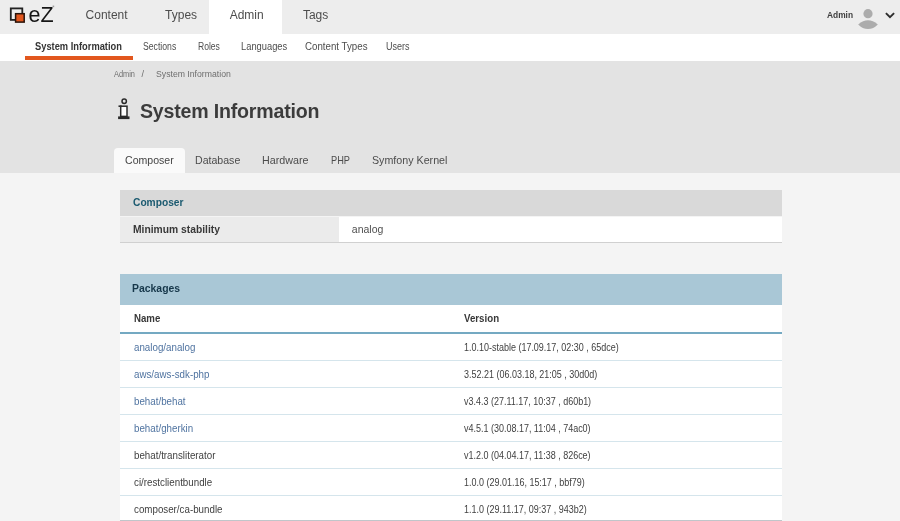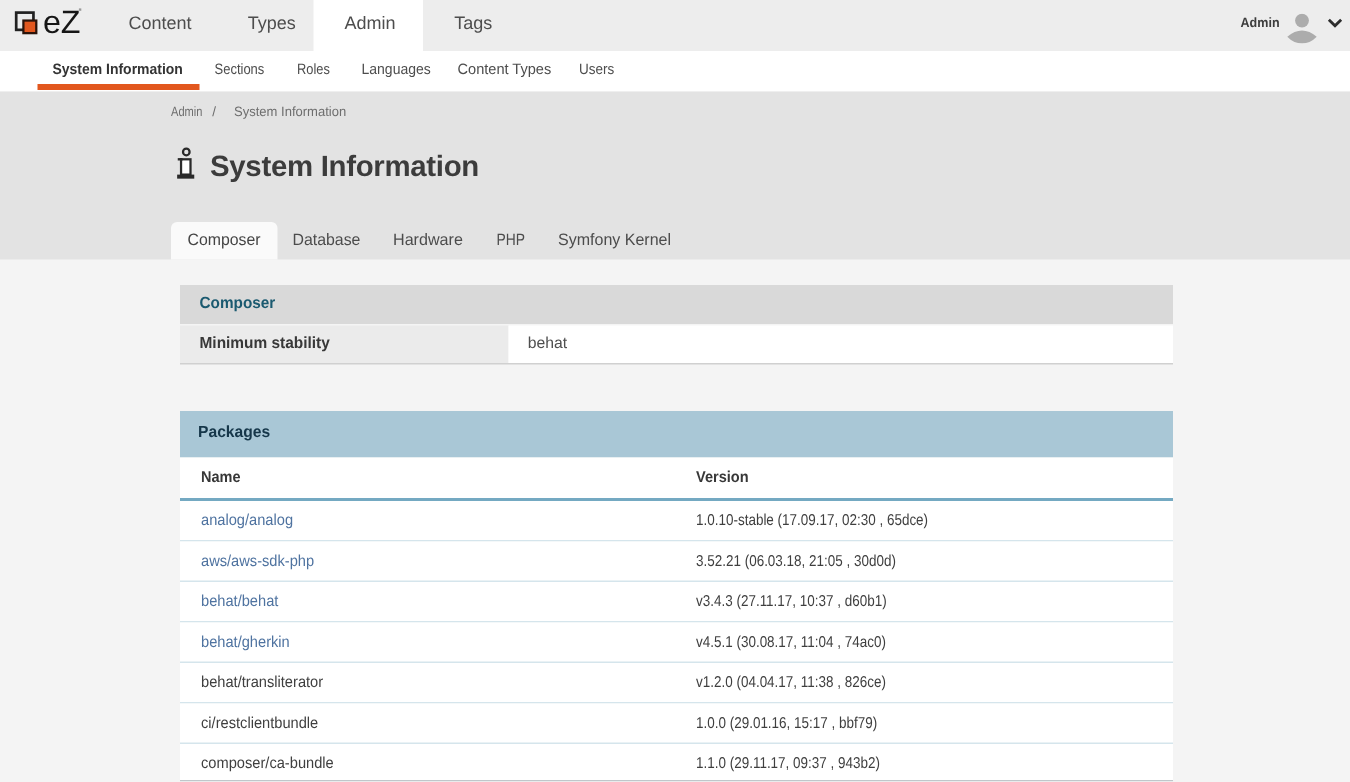--- a/index.html
+++ b/index.html
@@ -89,21 +89,21 @@
 <div class="t tab" style="left:261.9px; transform:scaleX(0.977);">Hardware</div>
 <div class="t tab" style="left:330.7px; transform:scaleX(0.84);">PHP</div>
 <div class="t tab" style="left:371.8px; transform:scaleX(0.971);">Symfony Kernel</div>
 
 <div id="composer-head" class="abs"></div>
 <div class="t" style="left:132.8px; top:190px; height:25.5px; line-height:25.5px; font-size:10.75px; font-weight:bold; color:#1b5a70; transform:scaleX(0.95);">Composer</div>
 <div id="ms-label" class="abs"></div>
 <div id="ms-value" class="abs"></div>
 <div id="ms-border" class="abs"></div>
 <div class="t" style="left:132.7px; top:217px; height:25px; line-height:25px; font-size:10.75px; font-weight:bold; color:#383838; transform:scaleX(0.957);">Minimum stability</div>
-<div class="t fs" style="left:351.8px; top:217px; height:25px; line-height:25px; color:#4f4f4f;">behat</div>
+<div class="t fs" style="left:351.8px; top:217px; height:25px; line-height:25px; color:#4f4f4f;">analog</div>
 
 <div id="packages-head" class="abs"></div>
 <div class="t" style="left:132px; top:272.5px; height:30.5px; line-height:30.5px; font-size:10.75px; font-weight:bold; color:#16374a; transform:scaleX(0.97);">Packages</div>
 <div id="pkg-hrow" class="abs"></div>
 <div id="pkg-hborder" class="abs"></div>
 <div class="t" style="left:133.6px; top:304.5px; height:27px; line-height:27px; font-size:10.5px; font-weight:bold; color:#383838; transform:scaleX(0.92);">Name</div>
 <div class="t" style="left:463.9px; top:304.5px; height:27px; line-height:27px; font-size:10.5px; font-weight:bold; color:#383838; transform:scaleX(0.925);">Version</div>
 
 <div class="row abs" style="top:333.5px;"></div>
 <div class="row abs" style="top:360.6px;"></div>

